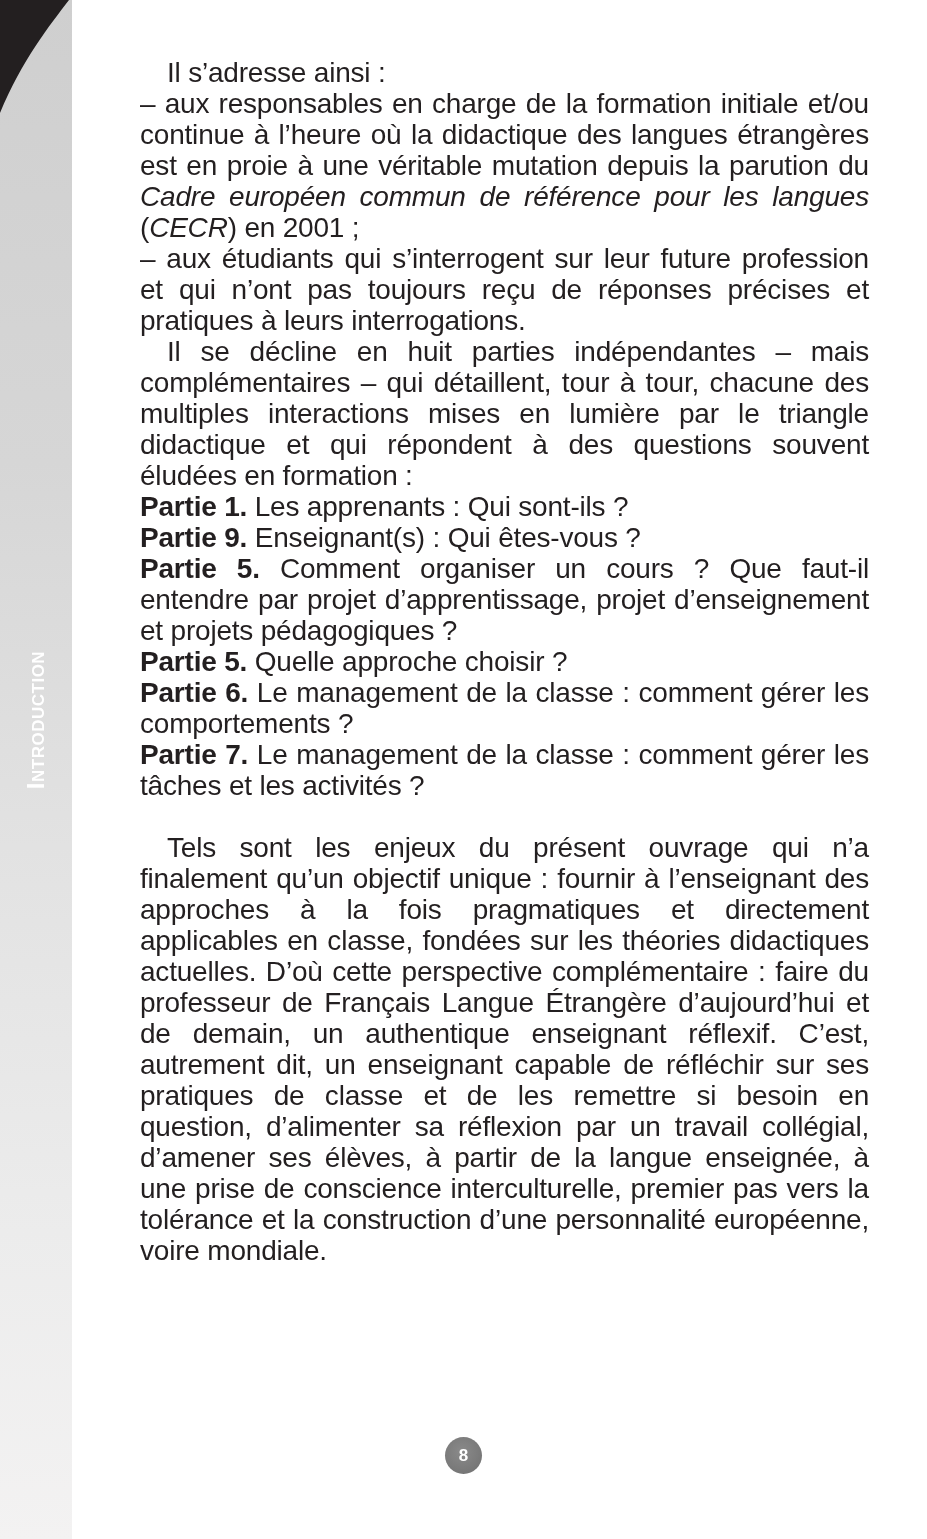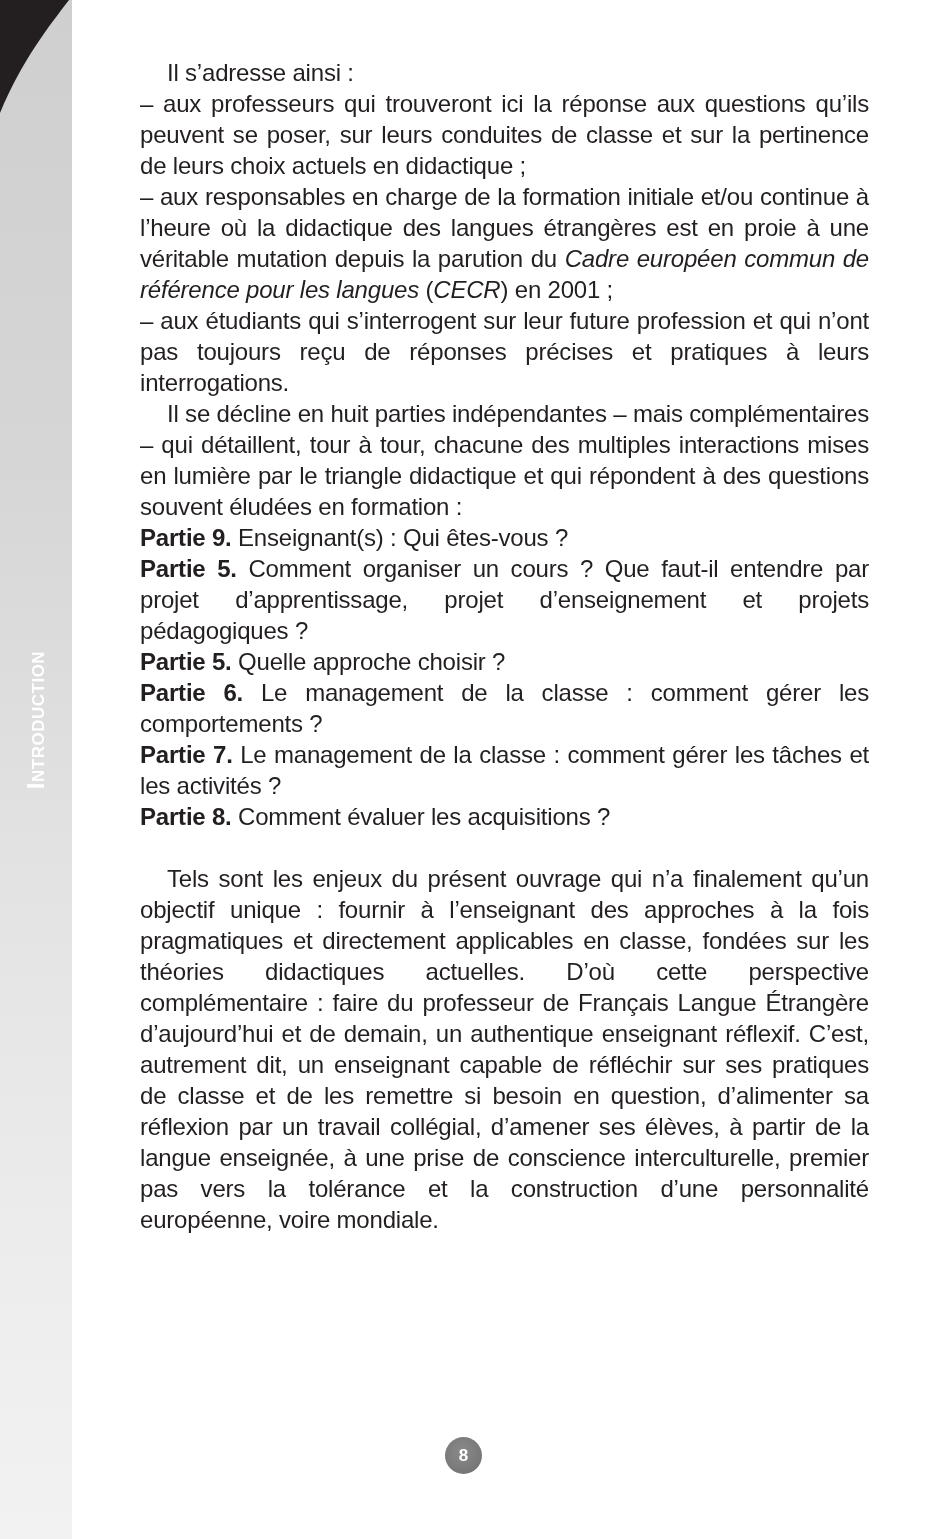--- a/index.html
+++ b/index.html
@@ -15,21 +15,21 @@
   }
   .corner-shape { position: absolute; left: 0; top: 0; width: 72px; height: 120px; }
   .side-label {
     position: absolute; left: 36px; top: 720px;
     transform: translate(-50%, -50%) rotate(-90deg);
     white-space: nowrap; color: #ffffff; font-weight: bold;
     font-size: 24px; letter-spacing: 0.5px; font-variant: small-caps;
   }
   .content {
     position: absolute; left: 140px; top: 57px; width: 729px;
-    font-size: 24px; line-height: 31px; text-align: justify;
+    font-size: 28px; line-height: 31px; text-align: justify;
     letter-spacing: -0.2px;
   }
   .content p { margin: 0; }
   .indent { text-indent: 27px; }
   .content em { font-style: italic; }
   .part b { font-weight: bold; }
   .gap { height: 31px; }
   .page-num {
     position: absolute; left: 445px; top: 1437px; width: 37px; height: 37px;
     border-radius: 50%;
@@ -43,31 +43,30 @@
 
 <div class="sidebar">
   <svg class="corner-shape" viewBox="0 0 72 120">
     <path d="M0,0 L69,0 C50,25 22,60 0,113 Z" fill="#231f20"></path>
   </svg>
   <div class="side-label">Introduction</div>
 </div>
 
 <div class="content">
   <p class="indent">Il s’adresse ainsi :</p>
-  <p>– aux professeurs qui trouveront ici la réponse aux questions qu’ils peuvent se poser, sur leurs conduites de classe et sur la pertinence de leurs choix actuels en didactique ;</p>
   <p><span>– aux responsables en charge de la formation initiale et/ou continue à l’heure où la didactique des langues étrangères est en proie à une véritable mutation depuis la parution du </span><em>Cadre européen commun de référence pour les langues</em><span> (</span><em>CECR</em><span>) en 2001 ;</span></p>
   <p>– aux étudiants qui s’interrogent sur leur future profession et qui n’ont pas toujours reçu de réponses précises et pratiques à leurs interrogations.</p>
   <p class="indent">Il se décline en huit parties indépendantes – mais complémentaires – qui détaillent, tour à tour, chacune des multiples interactions mises en lumière par le triangle didactique et qui répondent à des questions souvent éludées en formation :</p>
 
+  <p class="part"><b>Partie 1.</b><span> Les apprenants : Qui sont-ils ?</span></p>
   <p class="part"><b>Partie 9.</b><span> Enseignant(s) : Qui êtes-vous ?</span></p>
   <p class="part"><b>Partie 5.</b><span> Comment organiser un cours ? Que faut-il entendre par projet d’apprentissage, projet d’enseignement et projets pédagogiques ?</span></p>
   <p class="part"><b>Partie 5.</b><span> Quelle approche choisir ?</span></p>
   <p class="part"><b>Partie 6.</b><span> Le management de la classe : comment gérer les comportements ?</span></p>
   <p class="part"><b>Partie 7.</b><span> Le management de la classe : comment gérer les tâches et les activités ?</span></p>
-  <p class="part"><b>Partie 8.</b><span> Comment évaluer les acquisitions ?</span></p>
 
   <div class="gap"></div>
   <p class="indent">Tels sont les enjeux du présent ouvrage qui n’a finalement qu’un objectif unique : fournir à l’enseignant des approches à la fois pragmatiques et directement applicables en classe, fondées sur les théories didactiques actuelles. D’où cette perspective complémentaire : faire du professeur de Français Langue Étrangère d’aujourd’hui et de demain, un authentique enseignant réflexif. C’est, autrement dit, un enseignant capable de réfléchir sur ses pratiques de classe et de les remettre si besoin en question, d’alimenter sa réflexion par un travail collégial, d’amener ses élèves, à partir de la langue enseignée, à une prise de conscience interculturelle, premier pas vers la tolérance et la construction d’une personnalité européenne, voire mondiale.</p>
 </div>
 
 <div class="page-num">
   <span>8</span>
 </div>
 
 </body></html>

